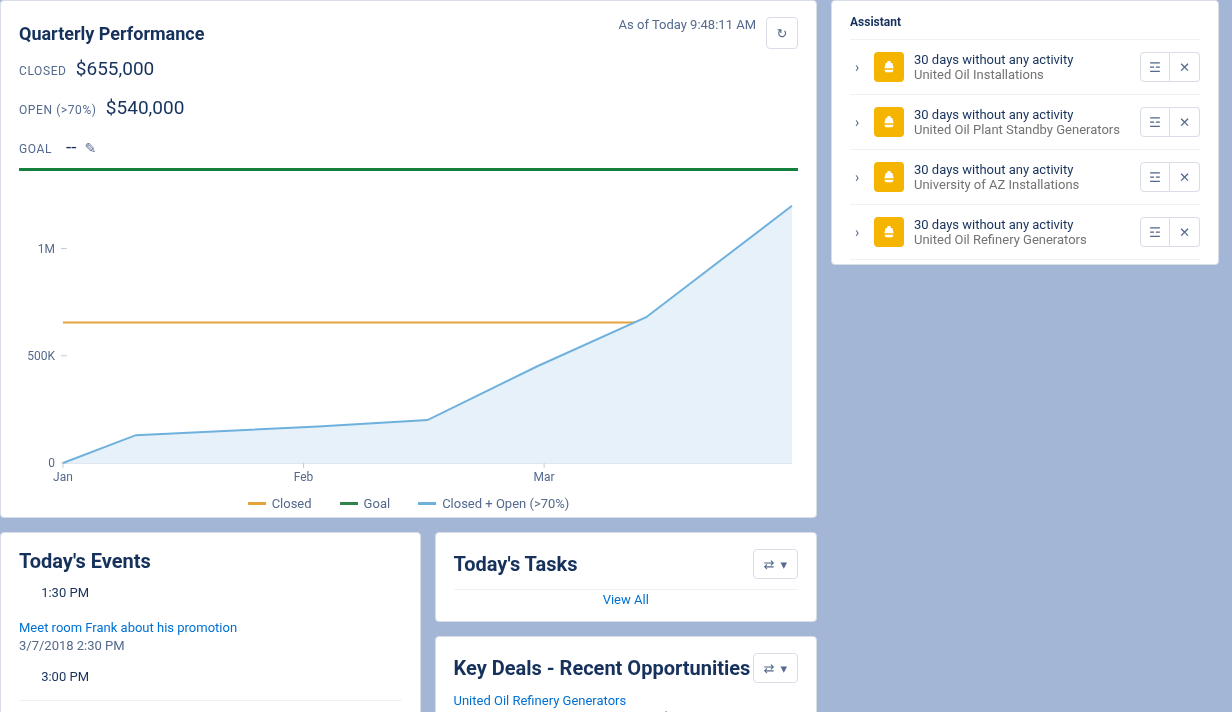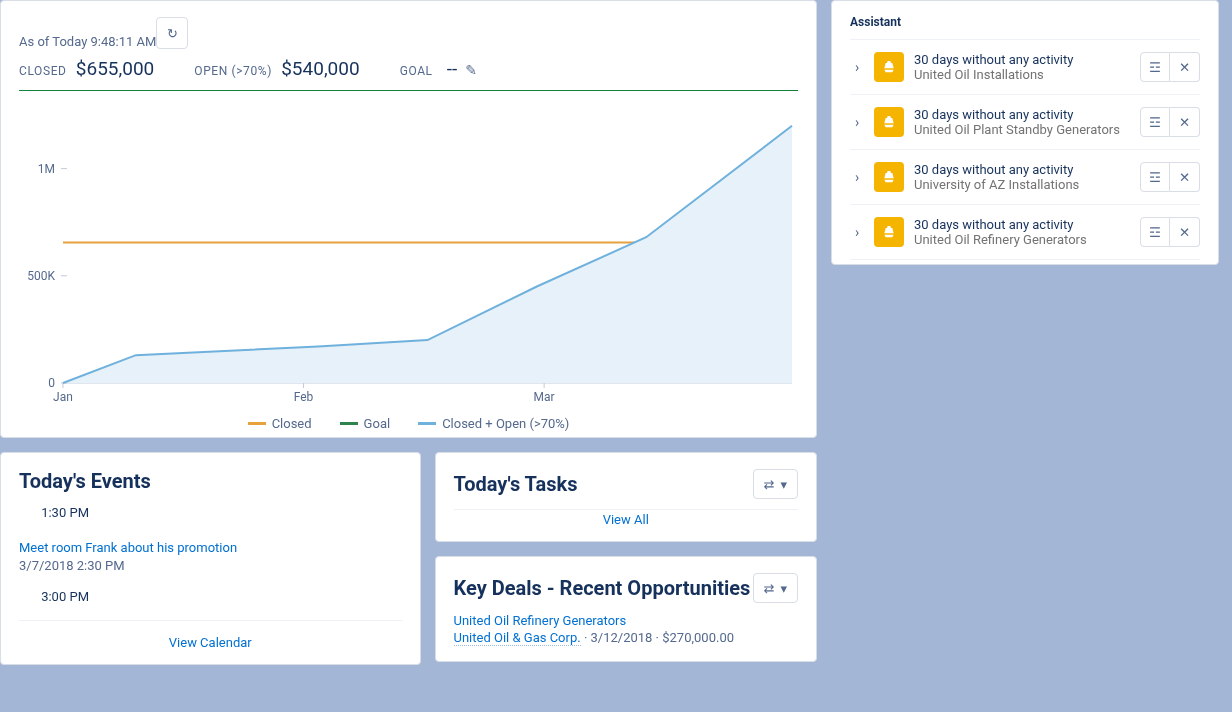--- a/index.html
+++ b/index.html
@@ -30,26 +30,26 @@
   }
   .card {
     background: #fff;
     border: 1px solid #d8dde6;
     border-radius: 4px;
   }
   
   .qp-card { padding: 16px 18px 10px; }
   .qp-header { display: flex; justify-content: space-between; align-items: center; margin-bottom: 8px;}
   .qp-title { font-size: 18px; font-weight: 700; color: #16325c; }
-  .qp-asof { color: #54698d; font-size: 13px; display:flex; align-items:flex-end; }
+  .qp-asof { color: #54698d; font-size: 13px; display:flex; align-items:flex-start; gap:10px;}
   .refresh-btn {
     width: 32px; height: 32px; border:1px solid #d8dde6; border-radius:4px;
     display:flex; align-items:center; justify-content:center; background:#fff; cursor:pointer;
   }
-  .qp-metrics { display:flex; gap: 40px; align-items: baseline; margin-bottom: 6px; padding-bottom:10px; border-bottom:1px solid #15803d;}
+  .qp-metrics { display:flex; gap: 16px; align-items: baseline; margin-bottom: 6px; padding-bottom:10px; border-bottom:3px solid #15803d;flex-direction:column;}
   .metric-label { font-size: 12px; letter-spacing: .6px; color:#54698d; text-transform: uppercase; margin-right:6px;}
   .metric-value { font-size: 19px; font-weight: 400; color:#16325c; }
   .goal-group { display:flex; align-items:baseline; gap:8px;}
   .pencil-icon { color:#54698d; cursor:pointer; font-size:14px;}
   .chart-area { position:relative; height: 330px; padding-top:10px;}
   svg.chart { width:100%; height: 300px; }
   .axis-text { fill:#54698d; font-size:12px; }
   .legend { display:flex; gap:28px; justify-content:center; color:#54698d; font-size:13px; padding:6px 0 0;}
   .legend-item { display:flex; align-items:center; gap:6px;}
   .legend-swatch { width:18px; height:3px; display:inline-block;}
@@ -104,20 +104,21 @@
   .assist-actions button:last-child { border-radius:0 4px 4px 0; border-left:none;}
 </style>
 </head>
 <body>
 
 <div class="main-layout">
   <div class="left-col">
 
     <div class="card qp-card">
       <div class="qp-header">
+        <div class="qp-title">Quarterly Performance</div>
         <div class="qp-asof">
           <span>As of Today 9:48:11 AM</span>
           <div class="refresh-btn">
             <span>↻</span>
           </div>
         </div>
       </div>
       <div class="qp-metrics">
         <div>
           <span class="metric-label">CLOSED</span>

